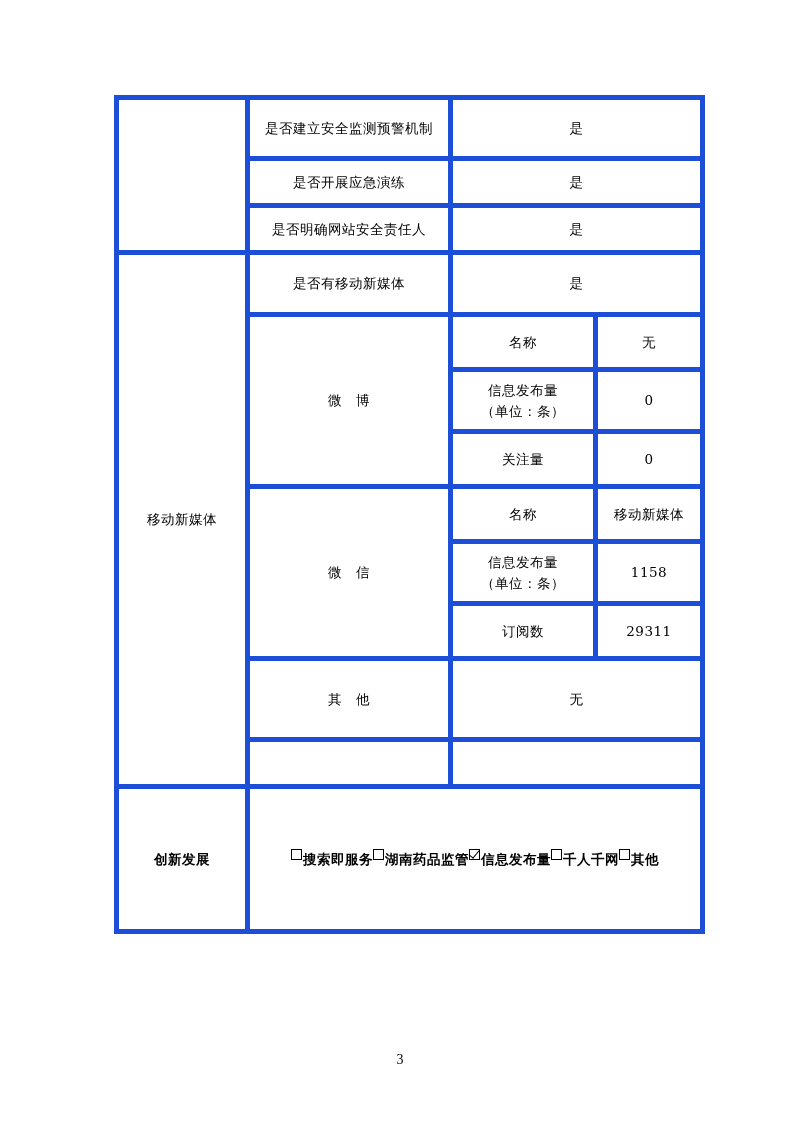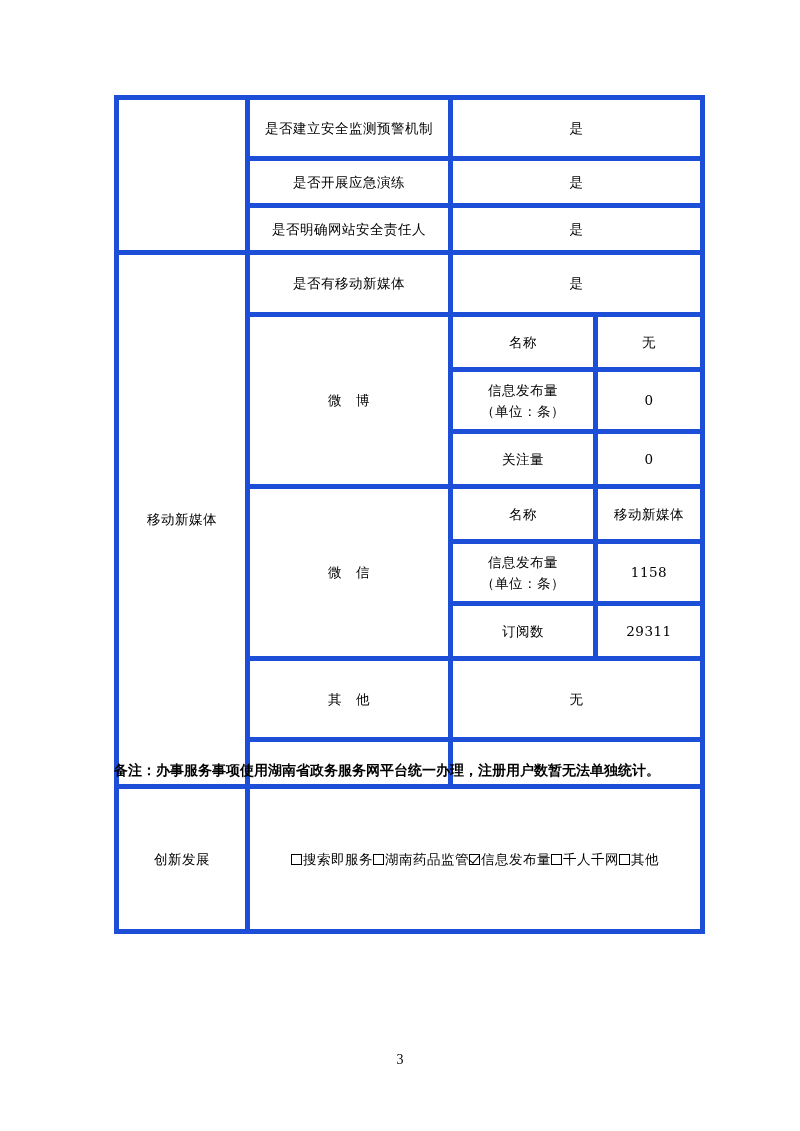--- a/index.html
+++ b/index.html
@@ -38,42 +38,42 @@
     padding: 5px 4px;
     letter-spacing: 0.5px;
   }
   .r-head {
     height: 46px;
   }
   .h-32 { height: 32px; }
   .h-40 { height: 40px; margin-left: 47px; }
   .h-47 { height: 47px; margin-top: 45px; }
   .h-66 { height: 66px; }
-  .h-130 { height: 130px; }
+  .h-130 { height: 130px; font-weight: bold; }
   .spaced {
     letter-spacing: 6px;
     padding-left: 6px;
   }
   .two-line {
     line-height: 1.45;
   }
   .innovation-cell {
     padding: 0;
   }
   .innovation-inner {
     display: flex;
     justify-content: center;
     align-items: center;
     flex-wrap: nowrap;
     font-size: 13.5px;
     white-space: nowrap;
   }
   .opt {
     display: inline-flex;
-    align-items: center;
+    align-items: flex-start;
     margin: 0 0px;
   }
   .box {
     display: inline-block;
     width: 11px;
     height: 11px;
     border: 1.4px solid #000;
     box-sizing: border-box;
     margin-right: 1px;
     position: relative;
@@ -213,17 +213,16 @@
               <span class="opt">
                 <span class="box"></span>
                 <span>其他</span>
               </span>
             </div>
         </td>
       </tr>
     </tbody>
   </table>
 
-  <div class="remark">备注：办事服务事项使用湖南省政务服务网平台统一办理，注册用户数暂无法单独统计。</div>
 
   <div class="page-number">3</div>
 
 </div>
 
 </body></html>

